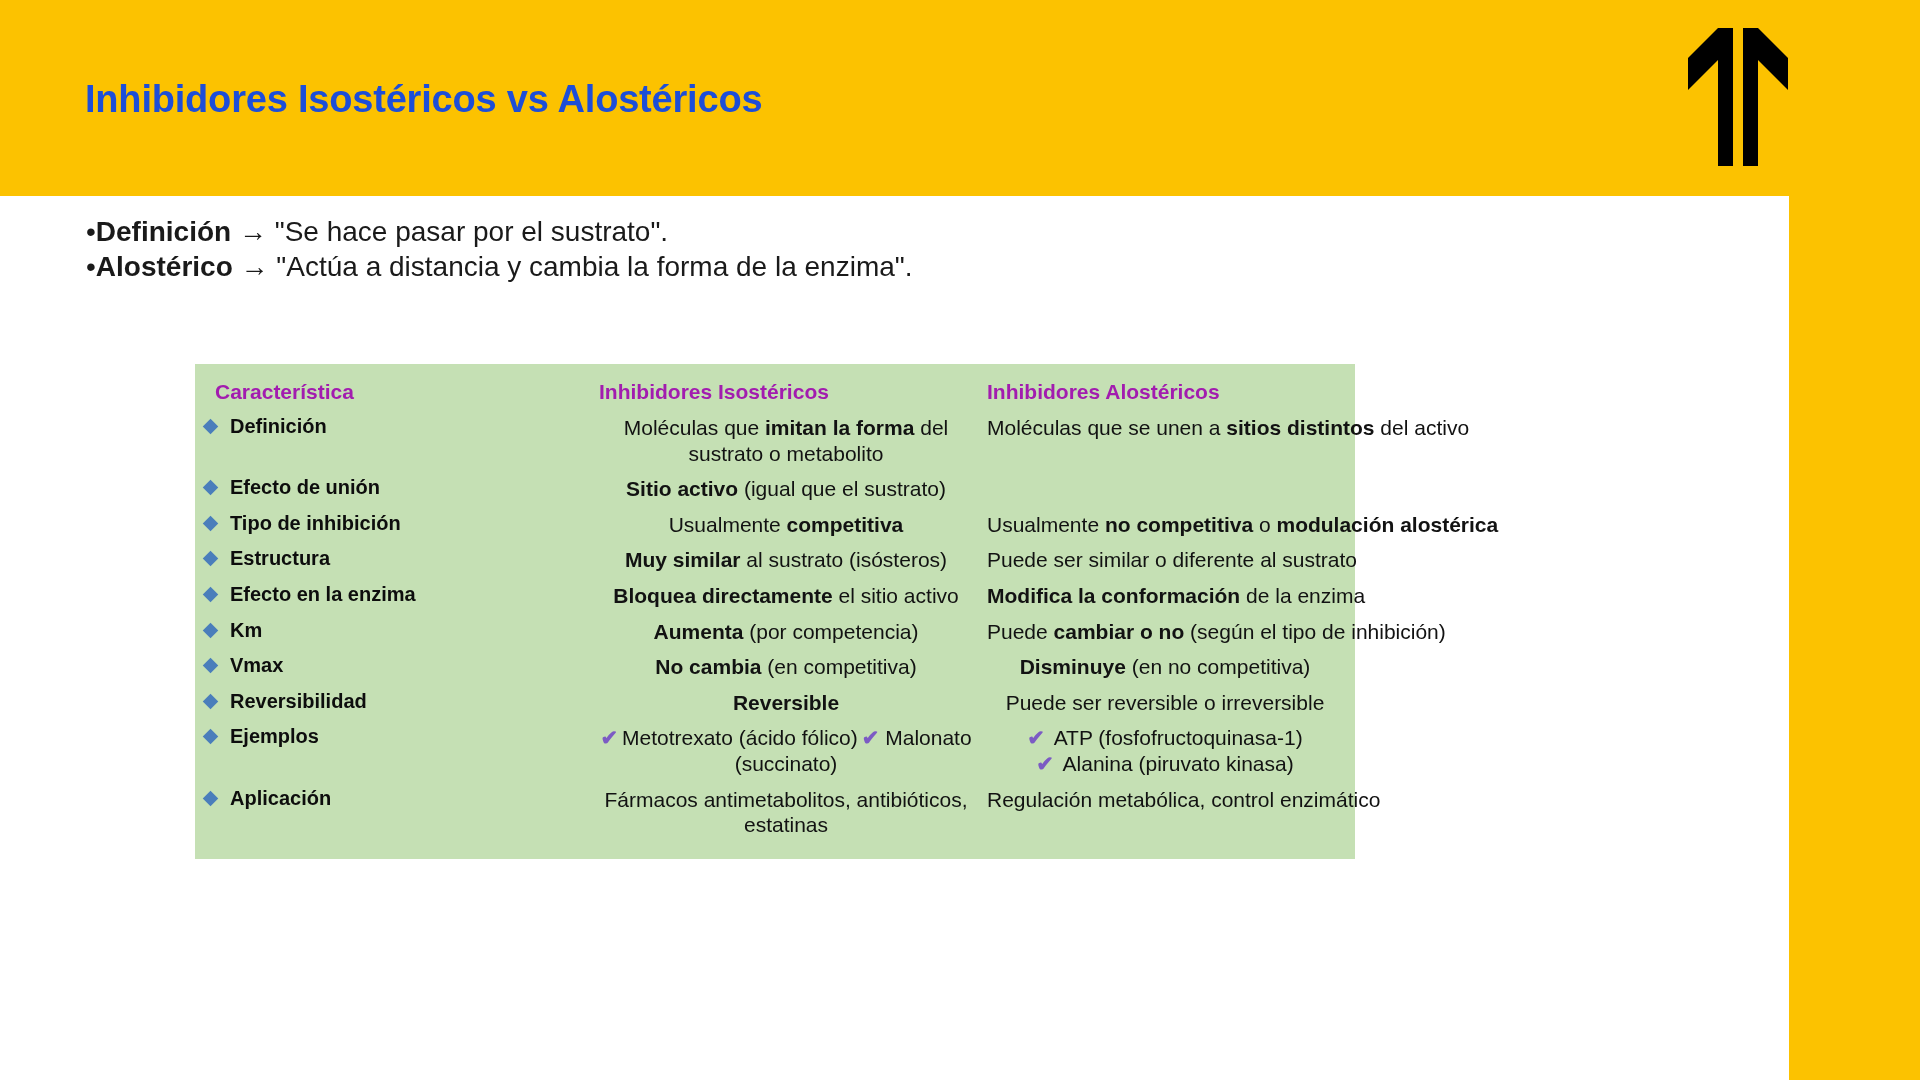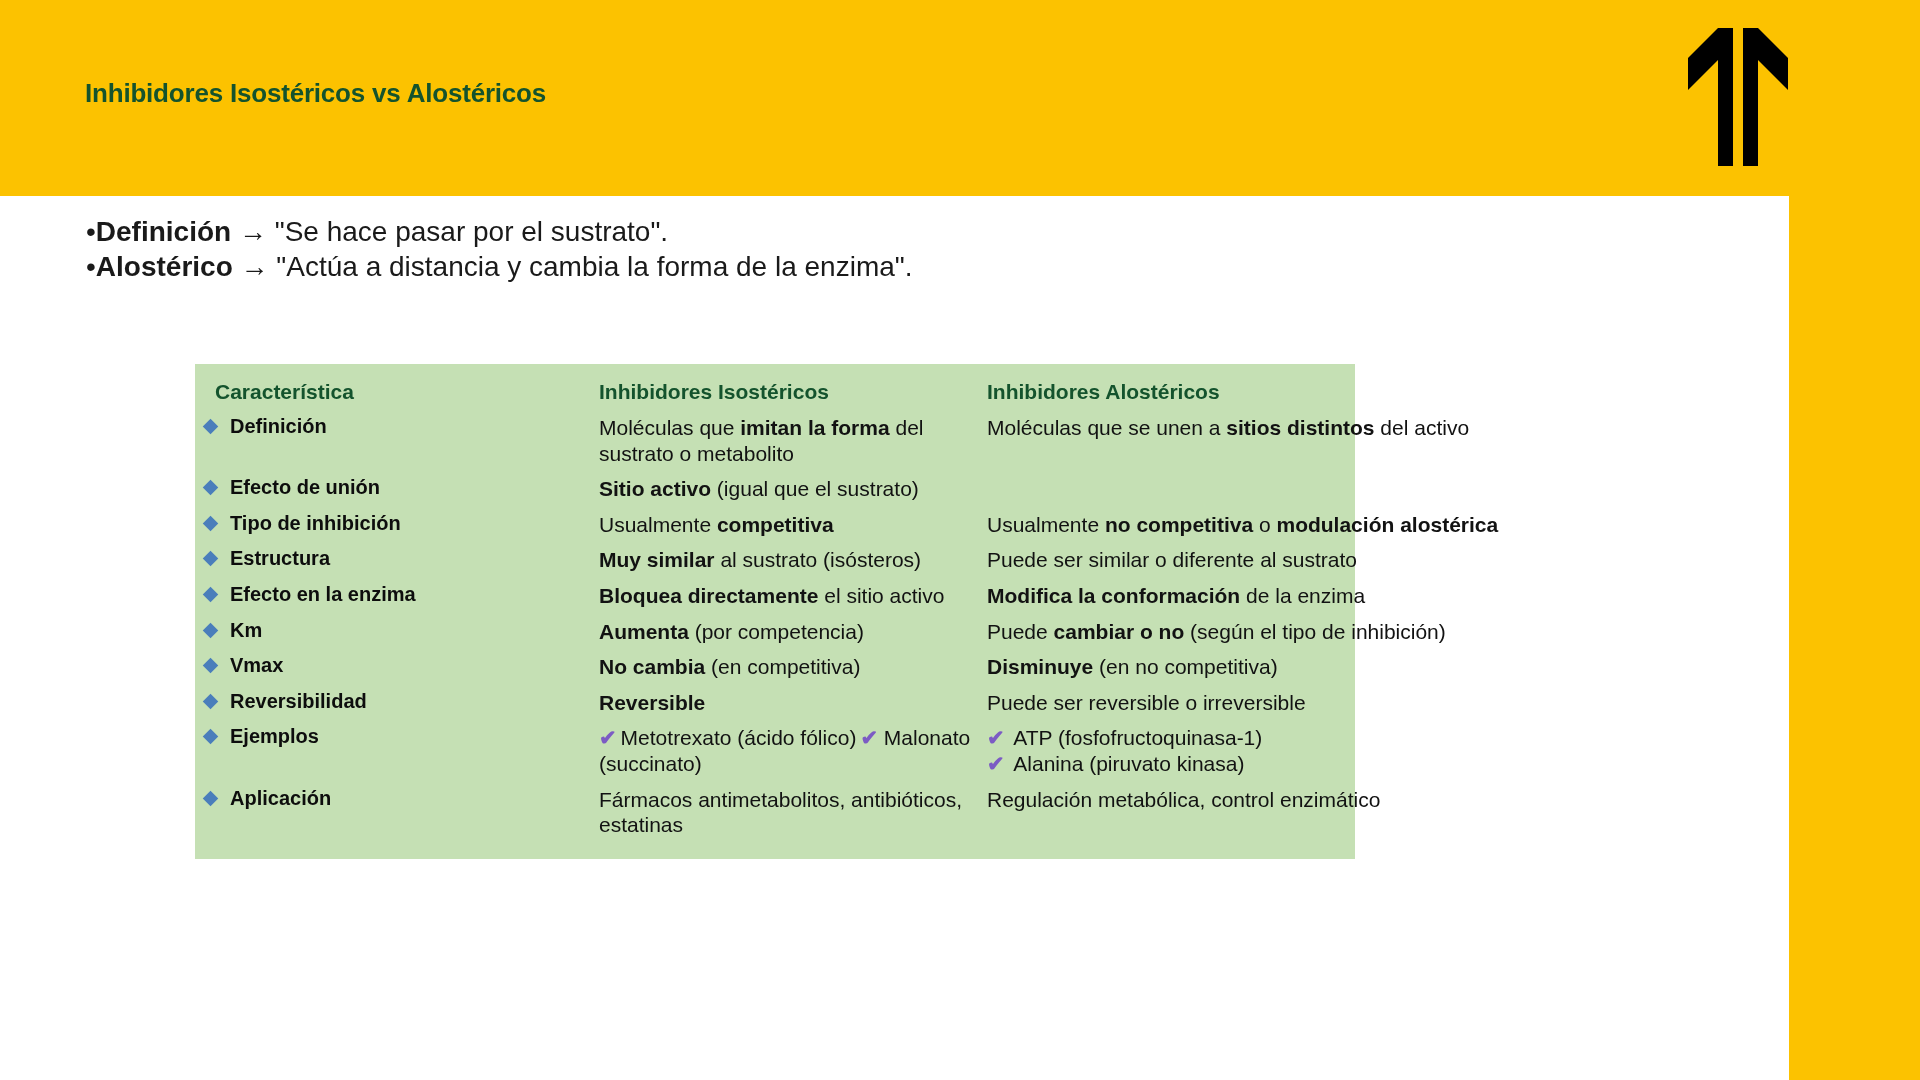--- a/index.html
+++ b/index.html
@@ -61,23 +61,23 @@
     top: 28px;
     width: 100px;
     height: 138px;
   }
 
   
   .slide-title {
     position: absolute;
     left: 85px;
     top: 78px;
-    font-size: 26px;
+    font-size: 38px;
     font-weight: bold;
-    color: #14532d;
+    color: #1d4ed8;
     letter-spacing: -0.2px;
     white-space: nowrap;
   }
 
   
   .intro {
     position: absolute;
     left: 86px;
     top: 214px;
     width: 1300px;
@@ -127,21 +127,21 @@
     box-sizing: border-box;
     padding: 5px 12px 5px 0;
     white-space: nowrap;
   }
 
   .hdr .c-feature,
   .hdr .c-iso,
   .hdr .c-allo {
     font-size: 21px;
     font-weight: bold;
-    color: #14532d;
+    color: #a21caf;
     padding-top: 2px;
     padding-bottom: 6px;
   }
   .hdr .c-feature { padding-left: 20px; }
 
   .bullet-diamond {
     display: inline-block;
     width: 11px;
     height: 11px;
     background: #4A7EBB;
@@ -152,20 +152,21 @@
   .feat-label {
     font-size: 20px;
     font-weight: bold;
     color: #0d0d0d;
   }
 
   .cell-text {
     font-size: 21px;
     line-height: 1.22;
     color: #121212;
+    text-align: center;
   }
   .cell-text b { font-weight: bold; }
 
   .check {
     display: inline-block;
     color: #7C5BC4;
     font-size: 21px;
     font-weight: bold;
     margin-right: 4px;
   }

